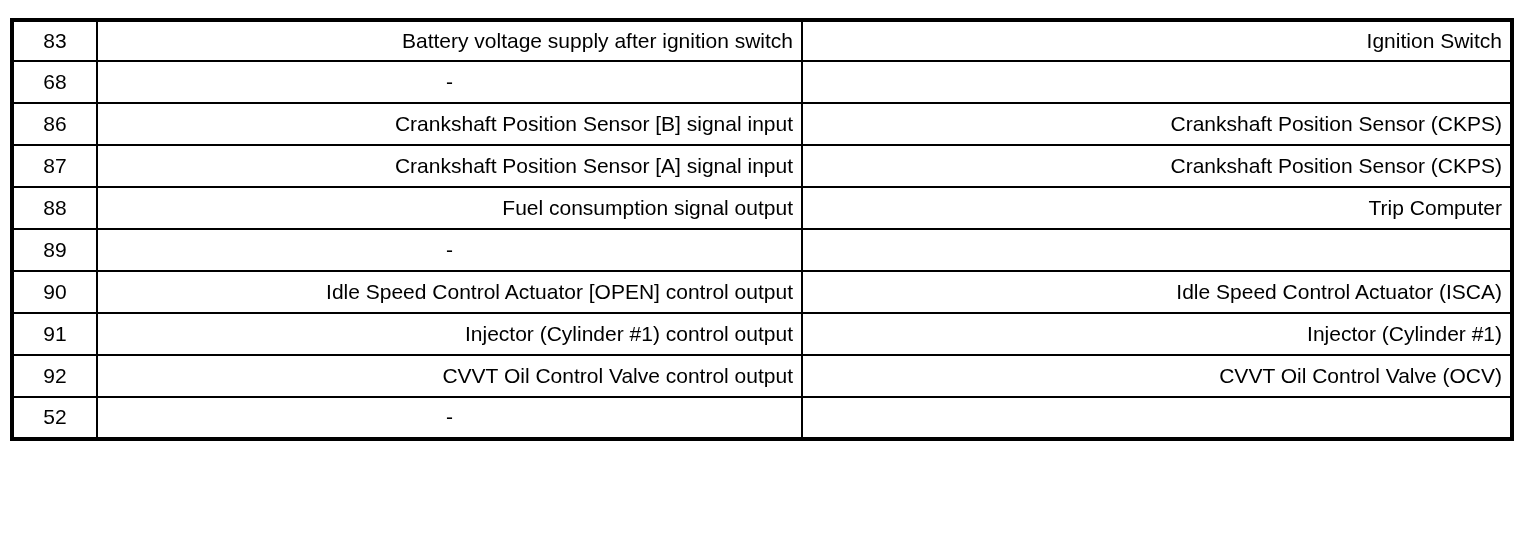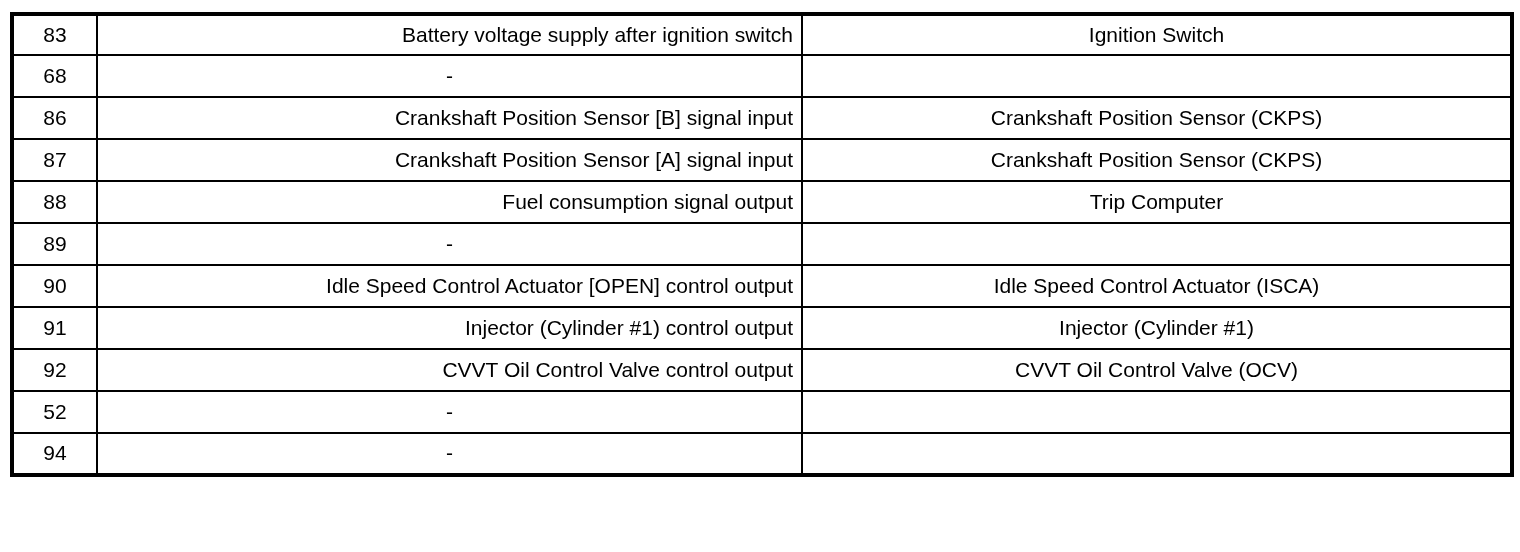--- a/index.html
+++ b/index.html
@@ -13,21 +13,21 @@
   }
   .page {
     position: relative;
     width: 1520px;
     height: 552px;
     background: #ffffff;
   }
   table.pin-table {
     position: absolute;
     left: 10px;
-    top: 12px;
+    top: 18px;
     width: 1500px;
     border-collapse: collapse;
     table-layout: fixed;
     background: #ffffff;
     border: 4px solid #000000;
   }
   table.pin-table td {
     border: 2px solid #000000;
     font-size: 21px;
     line-height: 1.32;
@@ -41,21 +41,21 @@
   col.col-conn { width: 710px; }
   tr.table-row { height: 42px; }
   tr.table-row.first { height: 40px; }
   td.pin-cell {
     text-align: center;
     padding: 5px 2px;
   }
   td.desc-cell { text-align: right; }
   td.desc-cell.dash { text-align: center; }
   td.conn-cell {
-    text-align: center;
+    text-align: right;
     white-space: pre-line;
   }
 </style>
 </head>
 <body>
 
 <div class="page">
   <table class="pin-table">
     <colgroup>
       <col class="col-pin">
@@ -106,20 +106,15 @@
         <tr class="table-row">
           <td class="pin-cell">92</td>
           <td class="desc-cell">CVVT Oil Control Valve control output</td>
           <td class="conn-cell">CVVT Oil Control Valve (OCV)</td>
         </tr>
         <tr class="table-row">
           <td class="pin-cell">52</td>
           <td class="desc-cell dash">-</td>
           <td class="conn-cell"></td>
         </tr>
-        <tr class="table-row">
-          <td class="pin-cell">94</td>
-          <td class="desc-cell dash">-</td>
-          <td class="conn-cell"></td>
-        </tr>
       </tbody>
   </table>
 </div>
 
 </body></html>

